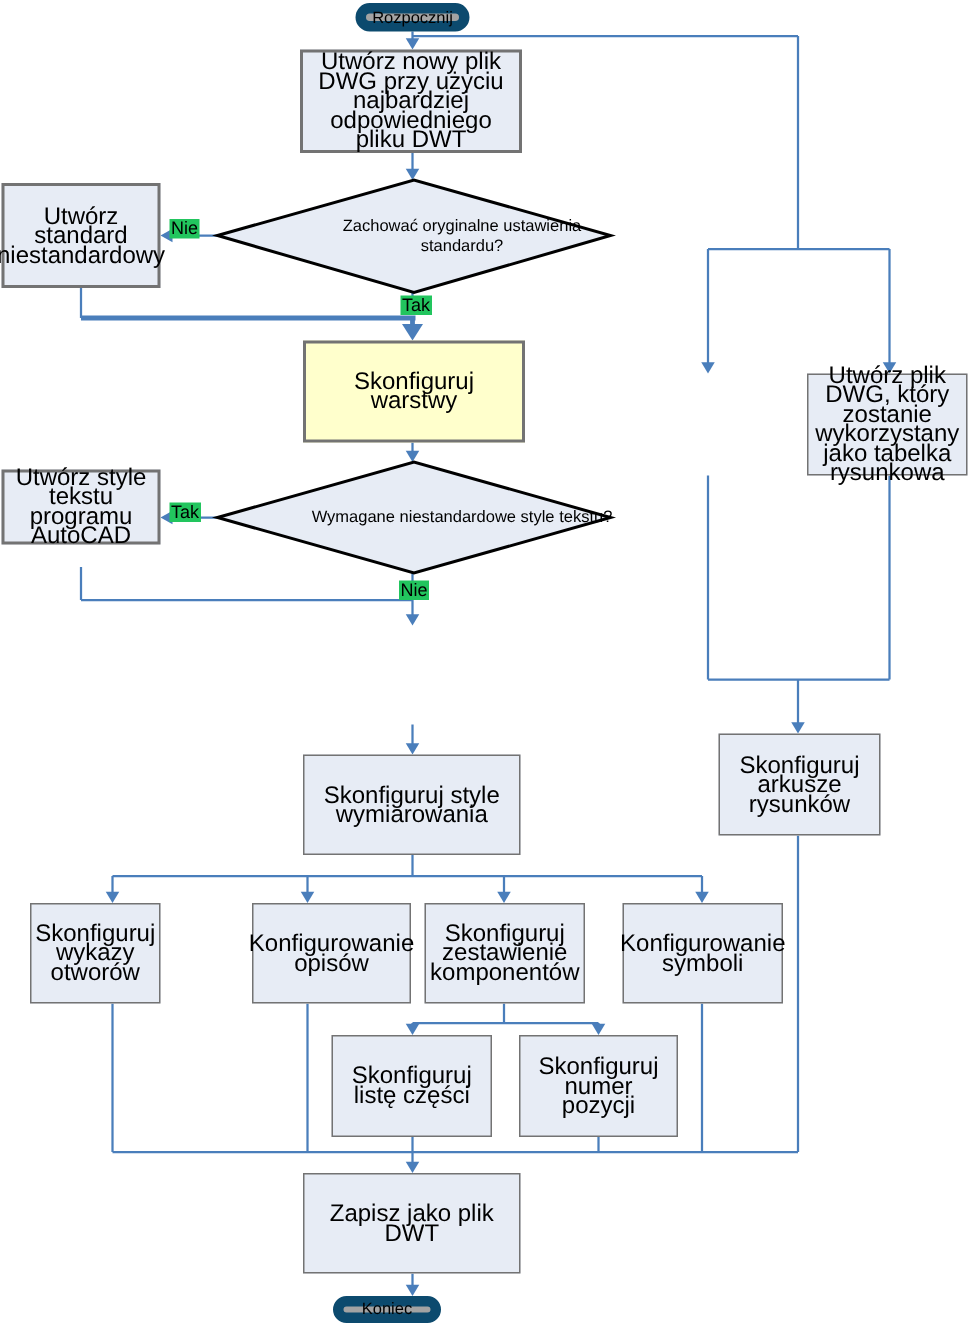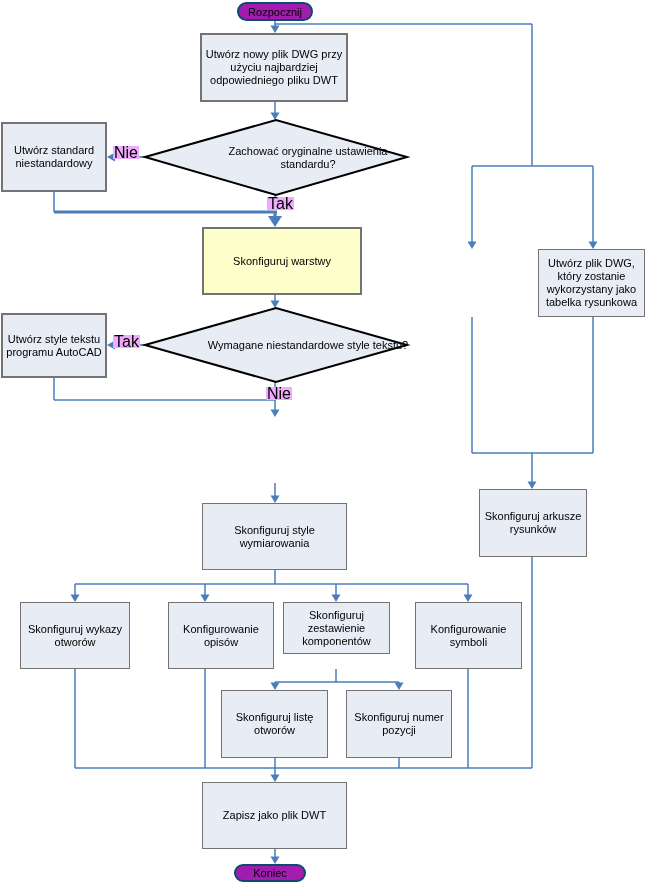--- a/index.html
+++ b/index.html
@@ -5,38 +5,38 @@
   html,body { margin:0; padding:0; background:#ffffff; }
   .canvas {
     position:relative; width:646px; height:886px; background:#ffffff;
     font-family:"Liberation Sans", sans-serif; color:#000;
   }
   .canvas svg { position:absolute; left:0; top:0; z-index:0; }
   .node {
     position:absolute; z-index:1; box-sizing:border-box;
     background:#e7ecf5; border:1px solid #737373;
     display:flex; align-items:center; justify-content:center;
-    text-align:center; font-size:11px; line-height:13px; padding:2px 3px;
+    text-align:center; font-size:16px; line-height:13px; padding:2px 3px;
   }
   .thick { border-width:2px; }
   .yellow { background:#ffffcc; }
   .oval {
     position:absolute; z-index:1; box-sizing:border-box;
-    background:#a21caf; border:2px solid #0c4a6e; border-radius:12px;
+    background:#a3a3a3; border:7px solid #0c4a6e; border-radius:12px;
     display:flex; align-items:center; justify-content:center;
     font-size:11px; padding:0 4px;
   }
   .dtext {
     position:absolute; z-index:1;
     display:flex; align-items:center; justify-content:center;
     text-align:center; font-size:11px; line-height:13px;margin-left:32px;
   }
   .blabel {
-    position:absolute; z-index:2; font-size:16px; line-height:13px;
-    background:#f0abfc; padding:0 1px;
+    position:absolute; z-index:2; font-size:12px; line-height:13px;
+    background:#22c55e; padding:0 1px;
   }
 </style>
 </head>
 <body>
 
 <div class="canvas">
 
   <svg width="646" height="886" viewBox="0 0 646 886">
     <g stroke="#4a7ebb" fill="none" stroke-width="1.5">
       <path d="M275,21 V26 M275,24 H532 M532,24 V166 M472,166 H593 M472,166 V242 M593,166 V242
@@ -89,46 +89,46 @@
 
   <div class="node thick" style="left:200px;top:33px;width:148px;height:69px">Utwórz nowy plik DWG przy użyciu najbardziej odpowiedniego pliku DWT</div>
 
   <div class="dtext" style="left:168px;top:136px;width:216px;height:43px">Zachować oryginalne ustawienia standardu?</div>
 
   <div class="node thick" style="left:1px;top:122px;width:106px;height:70px">Utwórz standard niestandardowy</div>
 
   <div class="blabel" style="left:113px;top:146px">Nie</div>
   <div class="blabel" style="left:267px;top:197px">Tak</div>
 
-  <div class="node thick yellow" style="left:202px;top:227px;width:160px;height:68px">Skonfiguruj warstwy</div>
+  <div class="node thick yellow" style="left:202px;top:227px;width:148px;height:68px">Skonfiguruj warstwy</div>
 
   <div class="dtext" style="left:168px;top:324px;width:216px;height:43px">Wymagane niestandardowe style tekstu?</div>
 
-  <div class="node thick" style="left:1px;top:313px;width:106px;height:65px">Utwórz style tekstu programu AutoCAD</div>
+  <div class="node thick" style="left:1px;top:313px;width:106px;height:50px">Utwórz style tekstu programu AutoCAD</div>
 
   <div class="blabel" style="left:113px;top:335px">Tak</div>
   <div class="blabel" style="left:266px;top:387px">Nie</div>
 
 
   <div class="node" style="left:202px;top:503px;width:145px;height:67px">Skonfiguruj style wymiarowania</div>
 
-  <div class="node" style="left:20px;top:602px;width:110px;height:67px">Skonfiguruj wykazy otworów</div>
+  <div class="node" style="left:20px;top:602px;width:87px;height:67px">Skonfiguruj wykazy otworów</div>
 
   <div class="node" style="left:168px;top:602px;width:106px;height:67px">Konfigurowanie opisów</div>
 
-  <div class="node" style="left:283px;top:602px;width:107px;height:52px">Skonfiguruj zestawienie komponentów</div>
+  <div class="node" style="left:283px;top:602px;width:107px;height:67px">Skonfiguruj zestawienie komponentów</div>
 
   <div class="node" style="left:415px;top:602px;width:107px;height:67px">Konfigurowanie symboli</div>
 
-  <div class="node" style="left:221px;top:690px;width:107px;height:68px">Skonfiguruj listę otworów</div>
+  <div class="node" style="left:221px;top:690px;width:107px;height:68px">Skonfiguruj listę części</div>
 
   <div class="node" style="left:346px;top:690px;width:106px;height:68px">Skonfiguruj numer pozycji</div>
 
   <div class="node" style="left:202px;top:782px;width:145px;height:67px">Zapisz jako plik DWT</div>
 
-  <div class="oval" style="left:234px;top:864px;width:72px;height:18px">Koniec</div>
+  <div class="oval" style="left:222px;top:864px;width:72px;height:18px">Koniec</div>
 
 
   <div class="node" style="left:538px;top:249px;width:107px;height:68px">Utwórz plik DWG, który zostanie wykorzystany jako tabelka rysunkowa</div>
 
   <div class="node" style="left:479px;top:489px;width:108px;height:68px">Skonfiguruj arkusze rysunków</div>
 
 </div>
 
 </body></html>

